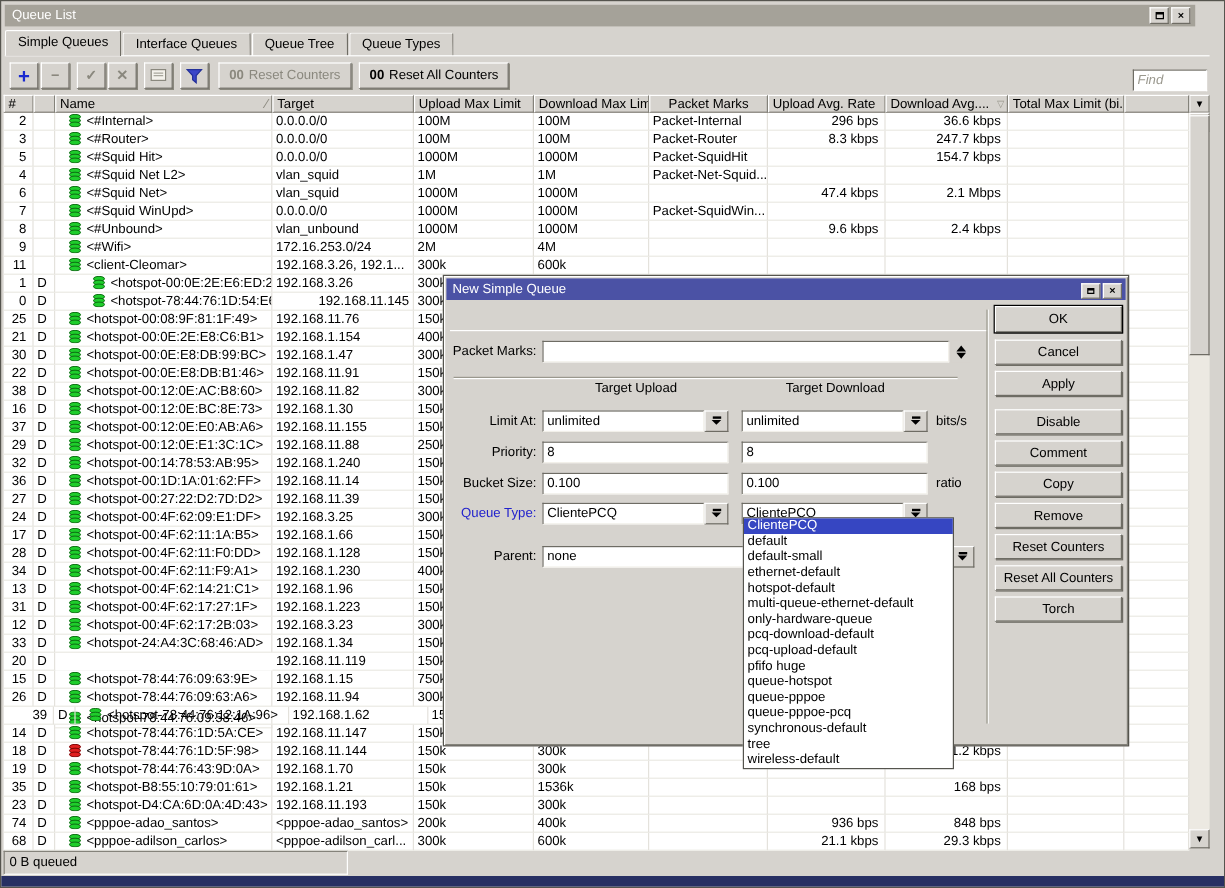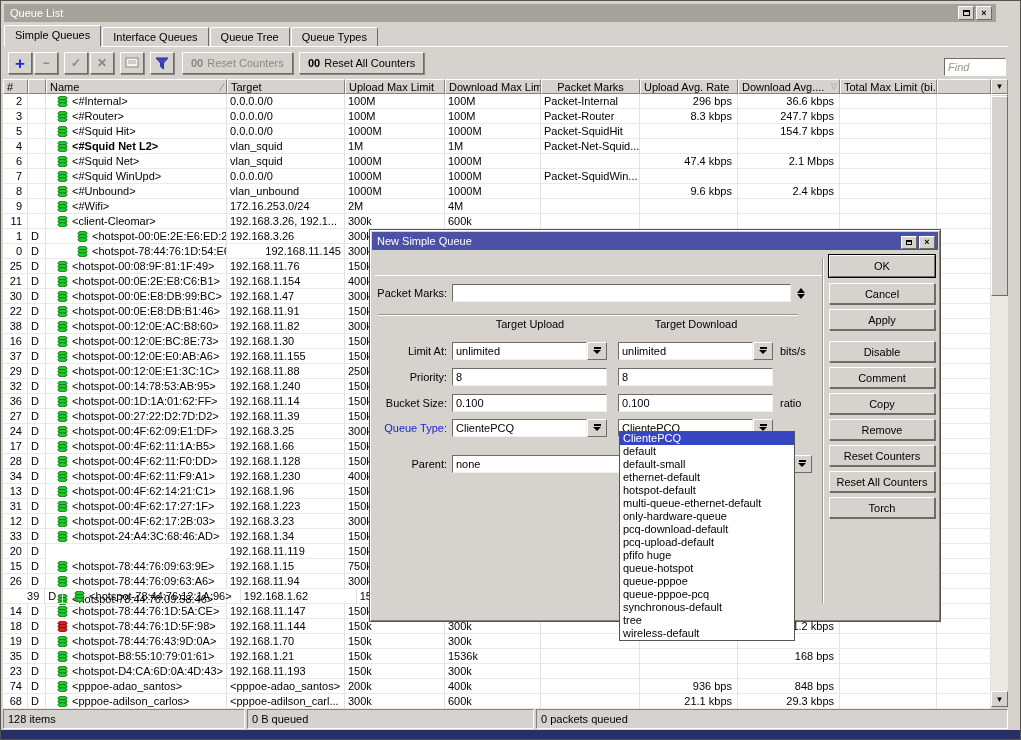--- a/index.html
+++ b/index.html
@@ -193,21 +193,21 @@
         <div class="cell" style="width: 96px;">1000M</div>
         <div class="cell" style="width: 99px;">Packet-SquidHit</div>
         <div class="cell r" style="width: 98px;"></div>
         <div class="cell r" style="width: 102px;">154.7 kbps</div>
         <div class="cell" style="width: 97px;"></div>
         <div class="cell" style="width: 54px;"></div>
       </div>
       <div class="row">
         <div class="cell r" style="width: 25px;">4</div>
         <div class="cell" style="width: 18px;"></div>
-        <div class="cell" style="width: 181px; padding-left: 11px; font-weight: bold;"><svg class="qicon" width="11" height="11" viewBox="0 0 11 11">
+        <div class="cell" style="width: 181px; padding-left: 11px;"><svg class="qicon" width="11" height="11" viewBox="0 0 11 11">
             <ellipse cx="5.5" cy="2.3" rx="4.6" ry="2" fill="#1fcd2c" stroke="#0a6a10" stroke-width="0.8"></ellipse>
             <ellipse cx="5.5" cy="5.5" rx="4.6" ry="2" fill="#1fcd2c" stroke="#0a6a10" stroke-width="0.8"></ellipse>
             <ellipse cx="5.5" cy="8.7" rx="4.6" ry="2" fill="#1fcd2c" stroke="#0a6a10" stroke-width="0.8"></ellipse>
           </svg><span>&lt;#Squid Net L2&gt;</span></div>
         <div class="cell" style="width: 118px;">vlan_squid</div>
         <div class="cell" style="width: 100px;">1M</div>
         <div class="cell" style="width: 96px;">1M</div>
         <div class="cell" style="width: 99px;">Packet-Net-Squid...</div>
         <div class="cell r" style="width: 98px;"></div>
         <div class="cell r" style="width: 102px;"></div>
@@ -849,23 +849,21 @@
     <div class="hdrdrop">
         <span>▼</span>
       </div>
     <div class="sbtrack"></div>
     <div class="sbarrow" style="top:15px;">▲</div>
     <div class="sbthumb"></div>
     <div class="sbarrow" style="bottom:0;">▼</div>
   </div>
 
   <div class="statusbar">
-    <div class="stcell" style="width:242px;">128 items</div>
     <div class="stcell" style="width:287px;">0 B queued</div>
-    <div class="stcell" style="flex:1;">0 packets queued</div>
   </div>
   <div class="navy"></div>
 
   <div id="dialog">
     <div class="dlg-title">
       <span>New Simple Queue</span>
       <span class="tb-btns" style="top:4px;right:3px;">
         <span class="tb-btn" style="height:13px;">
             <span class="maxglyph" style="width:6px;height:5px;"></span>
           </span>

